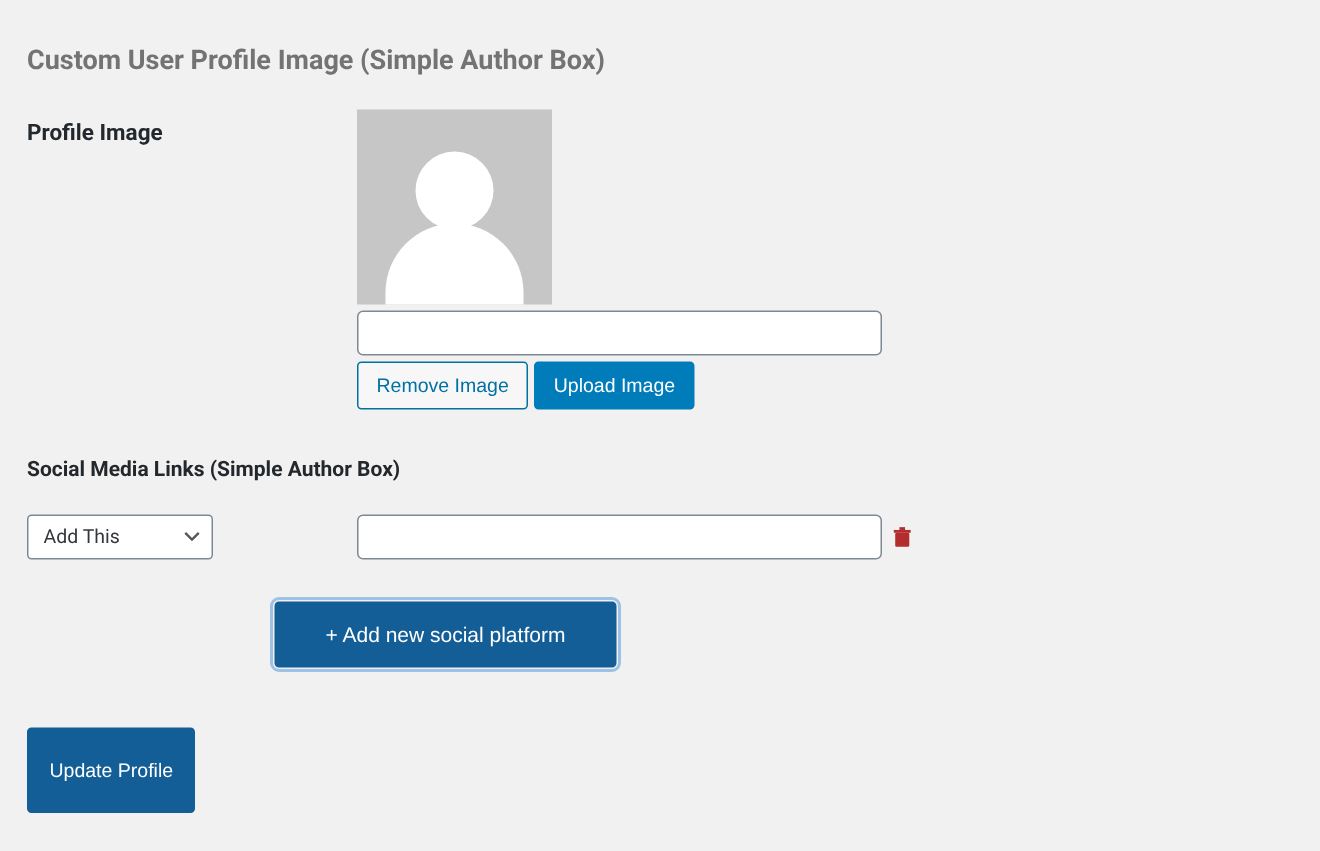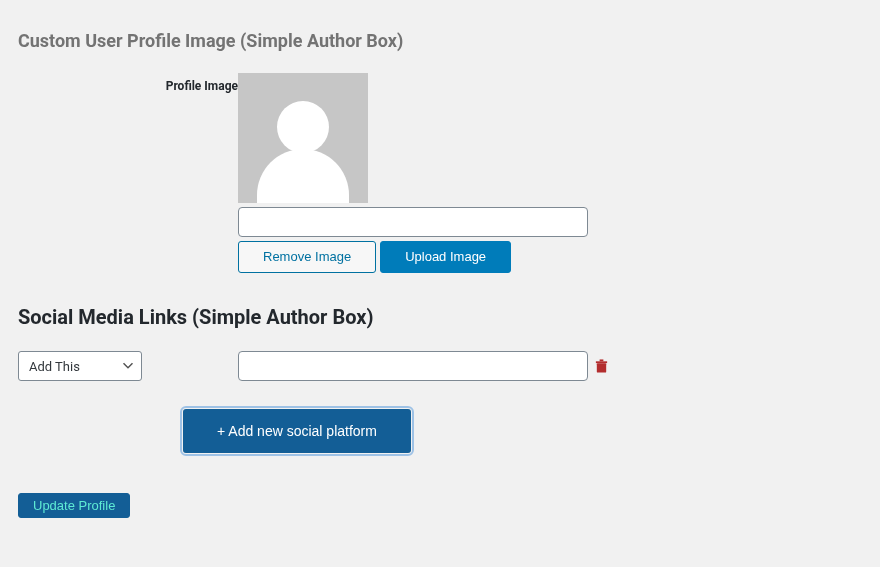--- a/index.html
+++ b/index.html
@@ -16,37 +16,36 @@
   .container {
     padding: 18px 18px 18px 18px;
   }
   h2.section-title {
     font-size: 18px;
     font-weight: 700;
     margin: 12px 0 22px 0;
     color: #737373;
   }
   h2.section-title2 {
-    font-size: 20px;
+    font-size: 14px;
     font-weight: 700;
     margin: 32px 0 22px 0;
     color: #23282d;
   }
   .row {
     display: flex;
     align-items: flex-start;
     margin-bottom: 8px;
   }
   .label-col {
     width: 220px;
-    font-size: 12px;
+    font-size: 15px;
     font-weight: 700;
     color: #23282d;
     padding-top: 6px;
-    text-align: right;
   }
   .field-col {
     flex: 1;
   }
   .avatar-wrap {
     position: relative;
     width: 130px;
     height: 130px;
     background:#c6c6c6;
     overflow:hidden;
@@ -81,21 +80,21 @@
     font-size: 14px;
     margin-top: 4px;
   }
   .btn-row {
     margin-top: 4px;
     display: flex;
     gap: 4px;
   }
   .btn {
     font-size: 13px;
-    padding: 6px 24px;
+    padding: 6px 12px;
     border-radius: 3px;
     cursor: pointer;
     line-height: 1.4;
   }
   .btn-outline {
     background: #f7f7f7;
     border: 1px solid #0071a1;
     color: #0071a1;
   }
   .btn-primary {
@@ -160,24 +159,24 @@
     border-radius: 3px;
     padding: 12px 32px;
     font-size: 14px;
     cursor: pointer;
   }
   .update-wrap {
     margin-top: 40px;
   }
   .btn-update {
     background: #135e96;
-    color: #5eead4;
+    color: #ffffff;
     border: 1px solid #135e96;
     border-radius: 3px;
-    padding: 4px 14px;
+    padding: 20px 14px;
     font-size: 13px;
     cursor: pointer;
   }
 </style>
 </head>
 <body>
 
 <div class="container">
 
   <h2 class="section-title">Custom User Profile Image (Simple Author Box)</h2>

